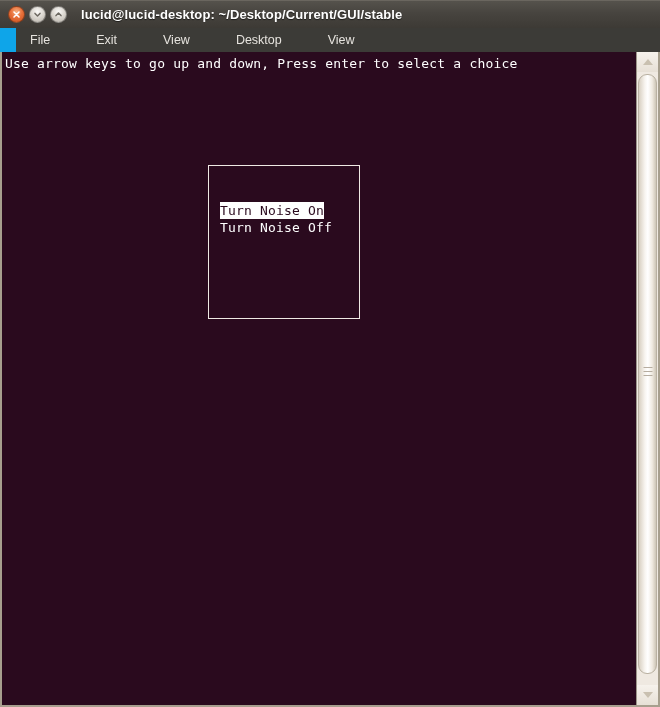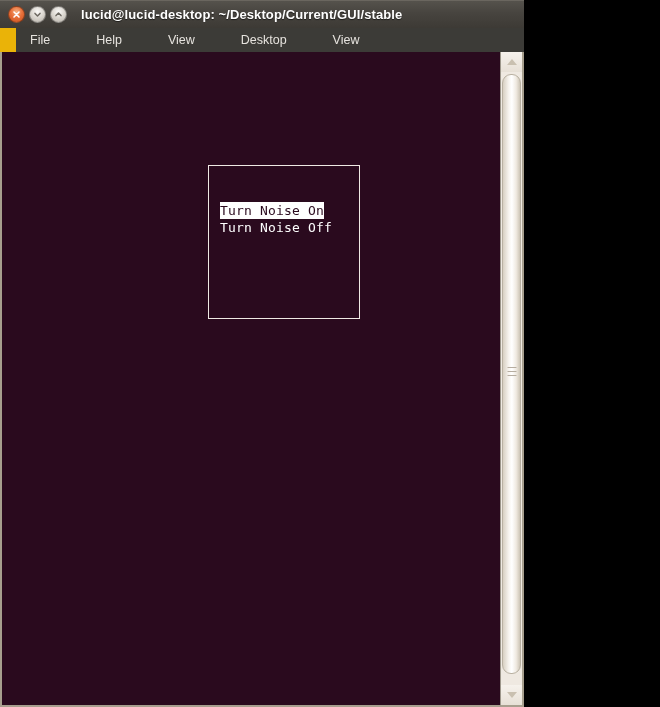--- a/index.html
+++ b/index.html
@@ -10,24 +10,24 @@
   }
   body {
     width: 660px;
     height: 707px;
     overflow: hidden;
     font-family: "Liberation Sans", sans-serif;
   }
 
   #window {
     position: relative;
-    width: 524px;
+    width: 660px;
     height: 707px;
     box-sizing: border-box;
-    background: #eab308;
+    background: #0ea5e9;
     overflow: hidden;
   }
 
   
   #titlebar {
     position: absolute;
     left: 0; top: 0;
     width: 660px;
     height: 28px;
     background: linear-gradient(to bottom, #55524c 0%, #47443f 45%, #3d3a35 100%);
@@ -266,29 +266,30 @@
         <svg width="9" height="9" viewBox="0 0 9 9">
           <path d="M2 5.6 L4.5 3 L7 5.6" stroke="#6e6a62" stroke-width="1.5" stroke-linecap="round" stroke-linejoin="round" fill="none"></path>
         </svg>
       </div>
     </div>
     <div id="title-text">lucid@lucid-desktop: ~/Desktop/Current/GUI/stable</div>
   </div>
 
   <div id="menubar">
     <div class="menu-item">File</div>
-    <div class="menu-item">Help</div>
+    <div class="menu-item">Exit</div>
     <div class="menu-item">View</div>
     <div class="menu-item">Desktop</div>
     <div class="menu-item">View</div>
   </div>
 
   <div id="terminal-wrap">
     <div id="terminal">
 
+      <div id="term-line-1">Use arrow keys to go up and down, Press enter to select a choice</div>
 
       <div id="dialog">
         <div id="dialog-items">
           <div class="choice-row">
             <span class="menu-choice selected">Turn Noise On</span>
           </div>
           <div class="choice-row">
             <span class="menu-choice">Turn Noise Off</span>
           </div>
         </div>

